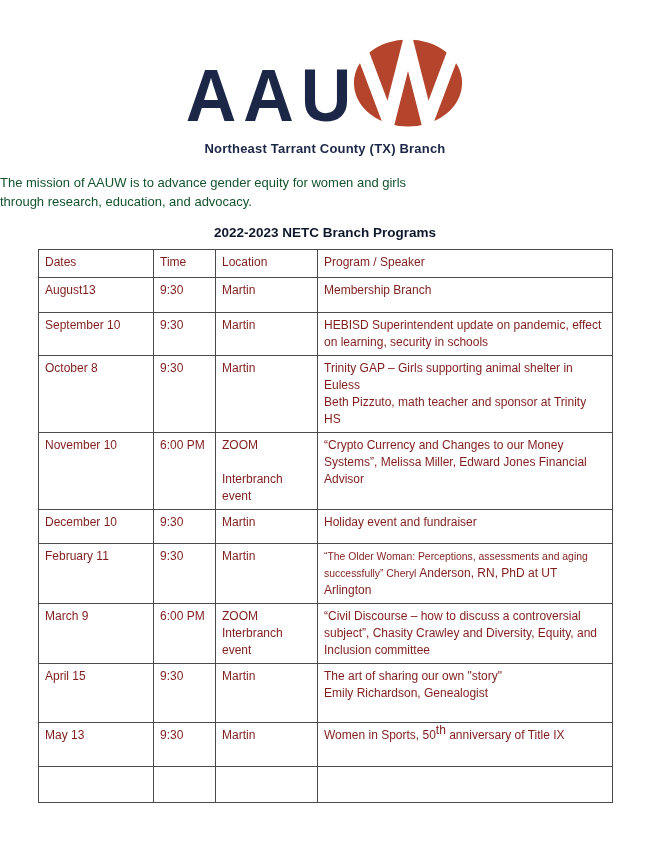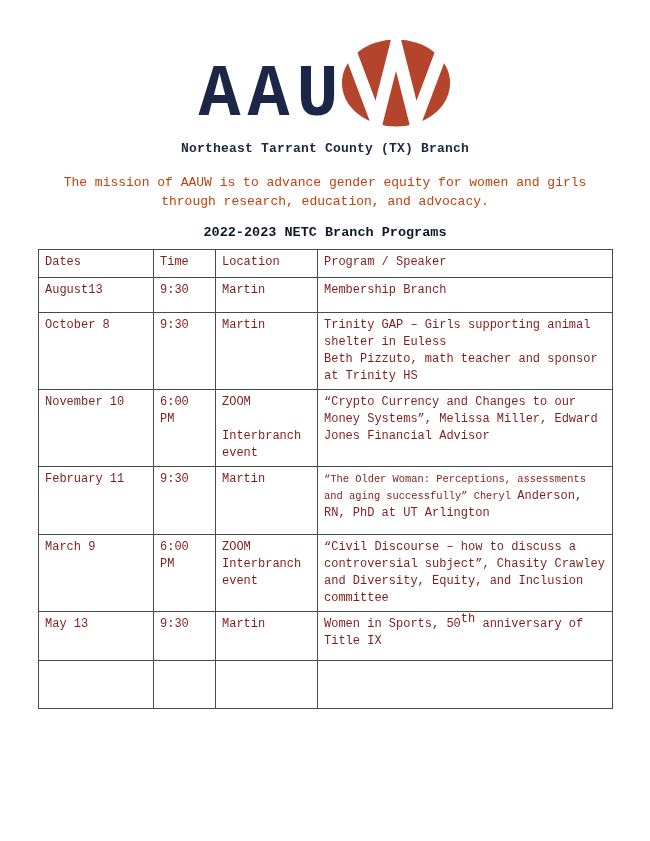--- a/index.html
+++ b/index.html
@@ -3,43 +3,43 @@
 <meta charset="utf-8">
 <style>
   html, body { margin: 0; padding: 0; background: #ffffff; }
   body {
     width: 650px; height: 841px;
     font-family: "Liberation Sans", sans-serif;
     color: #2b2b2b;
     position: relative;
     overflow: hidden;
   }
-  .page { width: 650px; height: 841px; position: relative; font-family: Liberation Mono, monospace; }
+  .page { width: 650px; height: 841px; position: relative; }
 
   
   .logo-block { padding-top: 38px; text-align: center; }
   .logo-row {
     display: flex; justify-content: center; align-items: flex-end;
   }
   .logo-letters {
     font-size: 70px; font-weight: 700; letter-spacing: 7px;
     line-height: 0.78; display: inline-block;
     transform: scaleY(1.06);
     margin-bottom: 2px;
   }
   .logo-w-svg { display: block; margin-left: -6px; margin-bottom: -2px; }
   .branch-name {
     font-size: 13px; font-weight: 700; letter-spacing: 0.2px;
     margin-top: 15px;
   }
 
   
   .mission {
-    margin-top: 17px; text-align: center;
-    font-size: 13px; line-height: 19px; color: #c2410c;
+    margin-top: 17px; text-align: left;
+    font-size: 13px; line-height: 19px; color: #14532d;
   }
   .program-title {
     margin-top: 14px; text-align: center;
     font-size: 13.5px; font-weight: 700; color: #0f172a;
   }
 
   
   table.programs {
     border-collapse: collapse; table-layout: fixed;
     margin: 9px 0 0 38px;
@@ -124,20 +124,34 @@
           </td>
           <td>
             <div class="line"><span>Martin</span></div>
           </td>
           <td>
             <div class="line"><span>Membership Branch</span></div>
           </td>
         </tr>
         <tr>
           <td>
+            <div class="line"><span>September 10</span></div>
+          </td>
+          <td>
+            <div class="line"><span>9:30</span></div>
+          </td>
+          <td>
+            <div class="line"><span>Martin</span></div>
+          </td>
+          <td>
+            <div class="line"><span>HEBISD Superintendent update on pandemic, effect on learning, security in schools</span></div>
+          </td>
+        </tr>
+        <tr>
+          <td>
             <div class="line"><span>October 8</span></div>
           </td>
           <td>
             <div class="line"><span>9:30</span></div>
           </td>
           <td>
             <div class="line"><span>Martin</span></div>
           </td>
           <td>
             <div class="line"><span>Trinity GAP – Girls supporting animal shelter in Euless</span></div>
@@ -155,20 +169,34 @@
             <div class="line"><span>ZOOM</span></div>
             <div class="line">&nbsp;</div>
             <div class="line"><span>Interbranch event</span></div>
           </td>
           <td>
             <div class="line"><span>“Crypto Currency and Changes to our Money Systems”, Melissa Miller, Edward Jones Financial Advisor</span></div>
           </td>
         </tr>
         <tr>
           <td>
+            <div class="line"><span>December 10</span></div>
+          </td>
+          <td>
+            <div class="line"><span>9:30</span></div>
+          </td>
+          <td>
+            <div class="line"><span>Martin</span></div>
+          </td>
+          <td>
+            <div class="line"><span>Holiday event and fundraiser</span></div>
+          </td>
+        </tr>
+        <tr>
+          <td>
             <div class="line"><span>February 11</span></div>
           </td>
           <td>
             <div class="line"><span>9:30</span></div>
           </td>
           <td>
             <div class="line"><span>Martin</span></div>
           </td>
           <td>
             <div class="line"><span class="small">“The Older Woman: Perceptions, assessments and aging successfully” Cheryl </span><span>Anderson, RN, PhD at UT Arlington</span></div>
@@ -184,20 +212,35 @@
           <td>
             <div class="line"><span>ZOOM</span></div>
             <div class="line"><span>Interbranch event</span></div>
           </td>
           <td>
             <div class="line"><span>“Civil Discourse – how to discuss a controversial subject”, Chasity Crawley and Diversity, Equity, and Inclusion committee</span></div>
           </td>
         </tr>
         <tr>
           <td>
+            <div class="line"><span>April 15</span></div>
+          </td>
+          <td>
+            <div class="line"><span>9:30</span></div>
+          </td>
+          <td>
+            <div class="line"><span>Martin</span></div>
+          </td>
+          <td>
+            <div class="line"><span>The art of sharing our own "story"</span></div>
+            <div class="line"><span>Emily Richardson, Genealogist</span></div>
+          </td>
+        </tr>
+        <tr>
+          <td>
             <div class="line"><span>May 13</span></div>
           </td>
           <td>
             <div class="line"><span>9:30</span></div>
           </td>
           <td>
             <div class="line"><span>Martin</span></div>
           </td>
           <td>
             <div class="line"><span>Women in Sports, 50</span><sup>th</sup><span> anniversary of Title IX</span></div>

